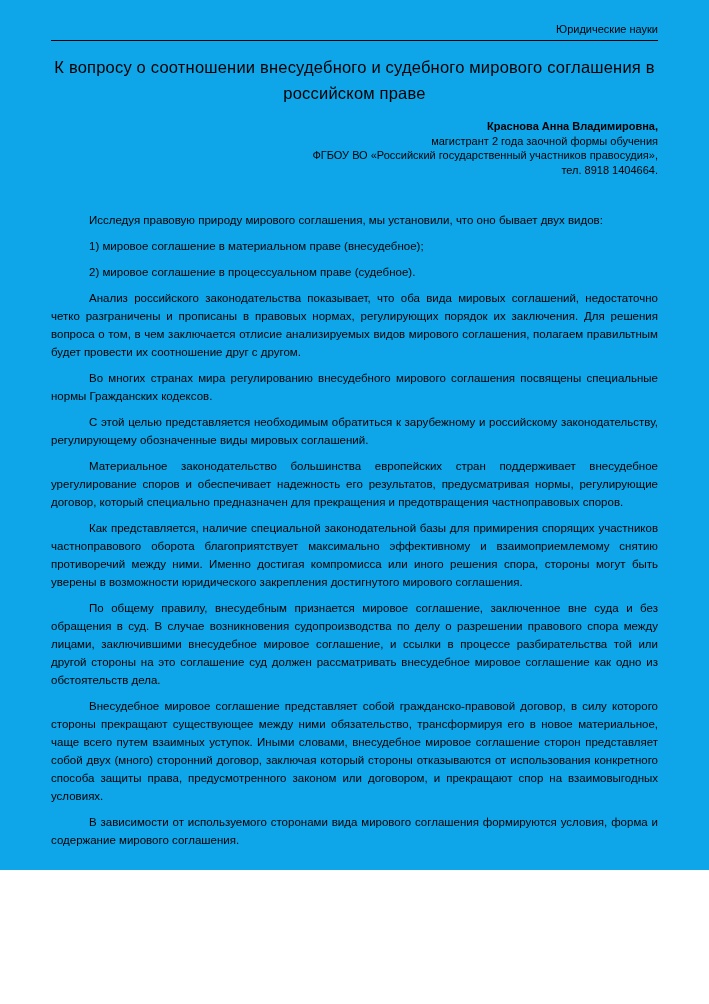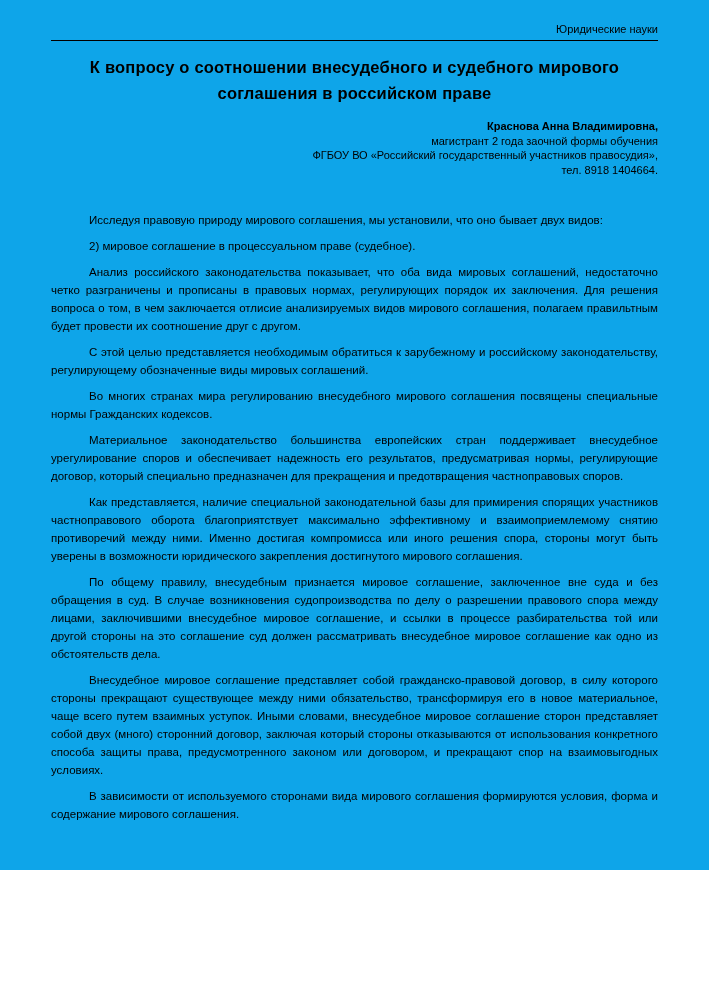--- a/index.html
+++ b/index.html
@@ -21,21 +21,21 @@
     font-size: 11px;
     line-height: 14px;
     padding-bottom: 4px;
     border-bottom: 1.5px solid #000000;
   }
   .article-title {
     margin-top: 13px;
     text-align: center;
     font-size: 16.5px;
     line-height: 26px;
-    font-weight: bold;
+    font-weight: normal;
     letter-spacing: 0.2px;
   }
   .author-block {
     margin-top: 13px;
     text-align: right;
     font-size: 11px;
     line-height: 14.5px;
   }
   .author-block .author-name { font-weight: bold; }
   .email-link {
@@ -79,24 +79,25 @@
 
   <div class="author-block">
     <div class="author-name">Краснова Анна Владимировна,</div>
     <div>магистрант 2 года заочной формы обучения</div>
     <div>ФГБОУ ВО «Российский государственный участников правосудия»,</div>
     <div>тел. 8918 1404664.</div>
   </div>
 
   <div class="article-body">
     <p>Исследуя правовую природу мирового соглашения, мы установили, что оно бывает двух видов:</p>
+    <p>1) мировое соглашение в материальном праве (внесудебное);</p>
     <p>2) мировое соглашение в процессуальном праве (судебное).</p>
     <p>Анализ российского законодательства показывает, что оба вида мировых соглашений, недостаточно четко разграничены и прописаны в правовых нормах, регулирующих порядок их заключения. Для решения вопроса о том, в чем заключается отлисие анализируемых видов мирового соглашения, полагаем правильтным будет провести их соотношение друг с другом.</p>
+    <p>Во многих странах мира регулированию внесудебного мирового соглашения посвящены специальные нормы Гражданских кодексов.</p>
     <p>С этой целью представляется необходимым обратиться к зарубежному и российскому законодательству, регулирующему обозначенные виды мировых соглашений.</p>
-    <p>Во многих странах мира регулированию внесудебного мирового соглашения посвящены специальные нормы Гражданских кодексов.</p>
     <p>Материальное законодательство большинства европейских стран поддерживает внесудебное урегулирование споров и обеспечивает надежность его результатов, предусматривая нормы, регулирующие договор, который специально предназначен для прекращения и предотвращения частноправовых споров.</p>
     <p>Как представляется, наличие специальной законодательной базы для примирения спорящих участников частноправового оборота благоприятствует максимально эффективному и взаимоприемлемому снятию противоречий между ними. Именно достигая компромисса или иного решения спора, стороны могут быть уверены в возможности юридического закрепления достигнутого мирового соглашения.</p>
     <p>По общему правилу, внесудебным признается мировое соглашение, заключенное вне суда и без обращения в суд. В случае возникновения судопроизводства по делу о разрешении правового спора между лицами, заключившими внесудебное мировое соглашение, и ссылки в процессе разбирательства той или другой стороны на это соглашение суд должен рассматривать внесудебное мировое соглашение как одно из обстоятельств дела.</p>
     <p>Внесудебное мировое соглашение представляет собой гражданско-правовой договор, в силу которого стороны прекращают существующее между ними обязательство, трансформируя его в новое материальное, чаще всего путем взаимных уступок. Иными словами, внесудебное мировое соглашение сторон представляет собой двух (много) сторонний договор, заключая который стороны отказываются от использования конкретного способа защиты права, предусмотренного законом или договором, и прекращают спор на взаимовыгодных условиях.</p>
     <p>В зависимости от используемого сторонами вида мирового соглашения формируются условия, форма и содержание мирового соглашения.</p>
   </div>
 
   <div class="page-footer">
     <span>Евразийский научный журнал</span>
     <span>73</span>

